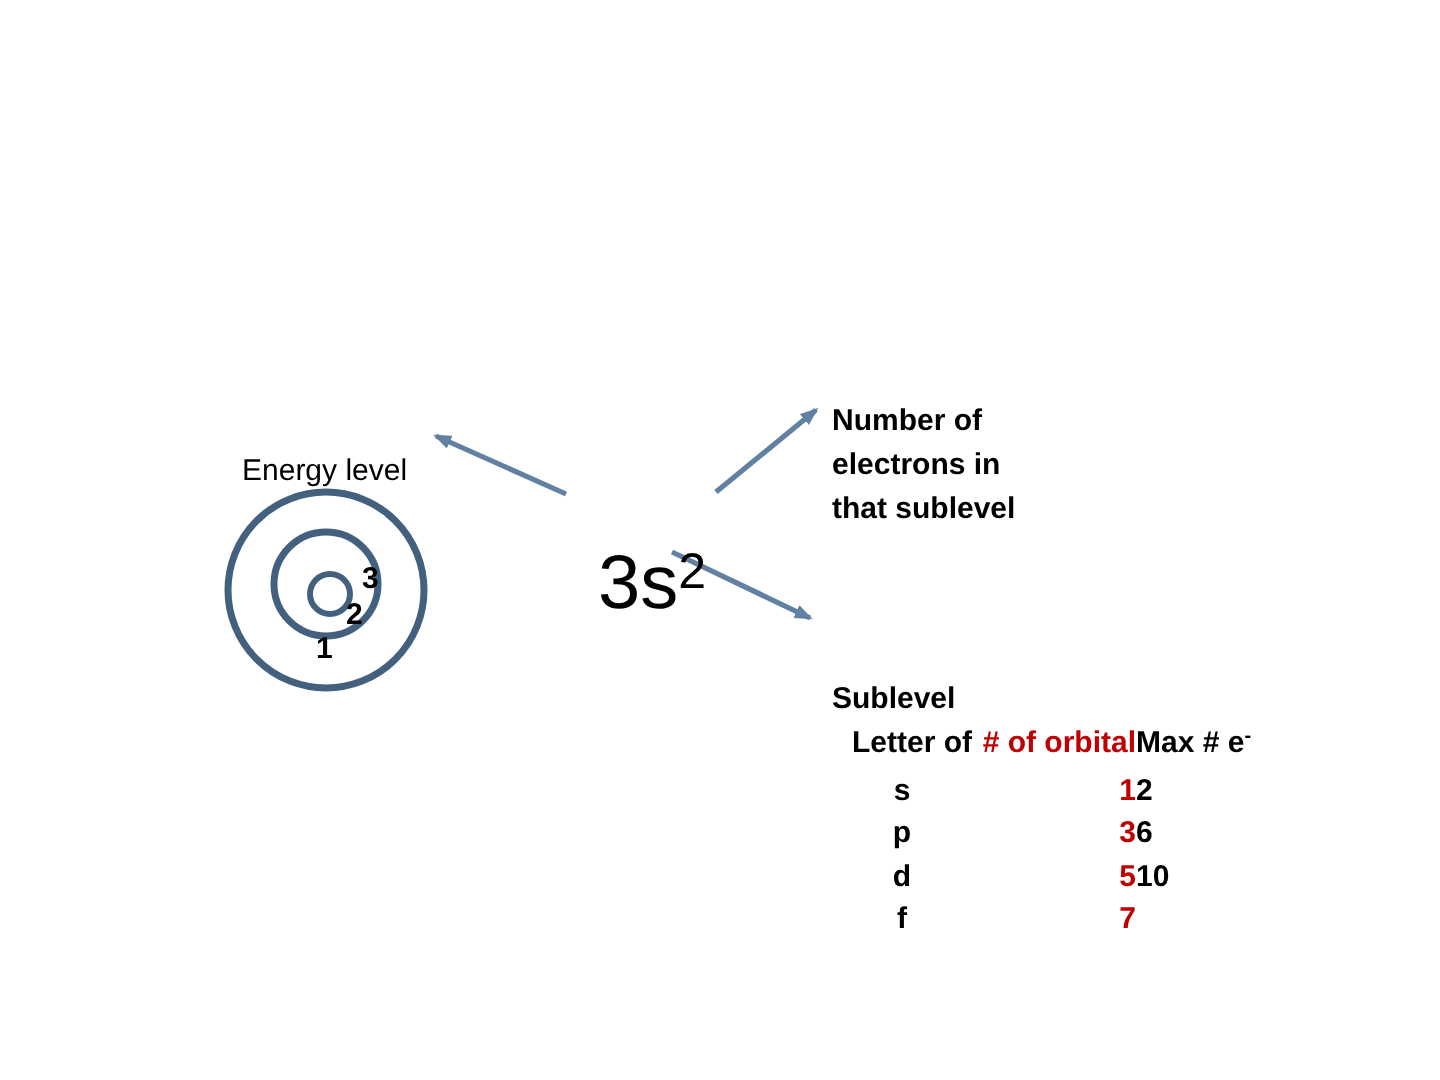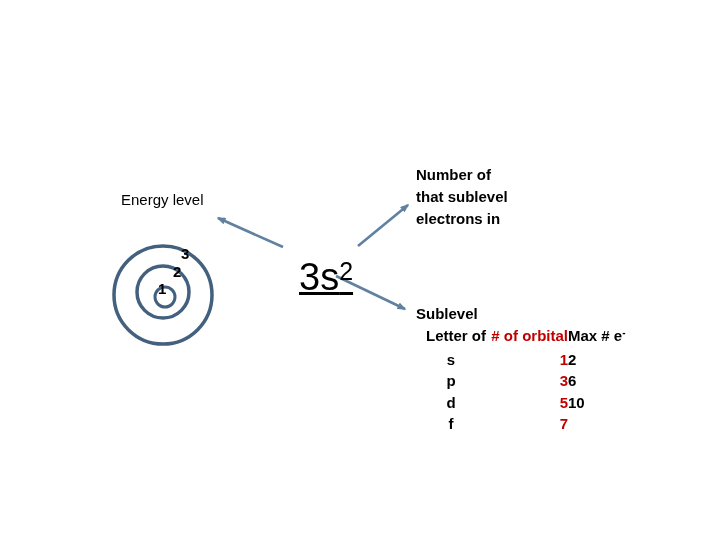--- a/index.html
+++ b/index.html
@@ -8,34 +8,34 @@
     --arrow-blue:#6081a1;
     --red:#c00000;
     --text:#000000;
   }
   html,body{margin:0;padding:0;}
   body{font-family:"Liberation Sans",sans-serif;background:#e8e8e8;}
   .slide{
     position:relative;width:720px;height:540px;background:var(--background);
     overflow:hidden;color:var(--text);
   }
-  .abs{position:absolute;}
+  .abs{position:absolute;margin-top:36px;}
   .lbl{font-size:15px;font-weight:normal;white-space:nowrap;line-height:1.2;}
   #energy-level{left:121px;top:191px;}
   #electrons-label{left:416px;top:164px;line-height:22px;font-size:15px;font-weight:bold;}
   #electrons-label span{display:block;}
   svg.overlay{position:absolute;left:0;top:0;pointer-events:none;}
   .ring{fill:none;stroke:var(--circle-blue);}
   .arrow{stroke:var(--arrow-blue);stroke-width:2.6;fill:none;}
   .arrowhead{fill:var(--arrow-blue);}
   .ring-label{font-size:15px;font-weight:bold;line-height:1;}
   #ring-label-3{left:181px;top:246px;}
   #ring-label-2{left:173px;top:264px;}
   #ring-label-1{left:158px;top:281px;}
-  #notation{left:299px;top:258px;line-height:38px;font-size:38px;white-space:nowrap;text-decoration:underline;}
+  #notation{left:299px;top:237px;line-height:38px;font-size:38px;white-space:nowrap;}
   #notation .sup{font-size:25px;position:relative;top:-10px;vertical-align:baseline;line-height:0;}
   #sublevel-table{left:416px;top:302px;font-size:15px;font-weight:bold;}
   .tbl-title{line-height:23px;}
   .tbl-grid{display:grid;grid-template-columns:70px 82px 86px;}
   .tbl-grid > div{line-height:21.5px;}
   .h1{text-align:right;}
   .h2,.c2{text-align:right;color:var(--red);}
   .h3,.c3{}
   .c1{text-align:center;}
   .sup-small{font-size:10px;position:relative;top:-5px;}
@@ -66,22 +66,22 @@
   <div id="ring-label-1" class="abs ring-label">1</div>
   <div id="ring-label-2" class="abs ring-label">2</div>
   <div id="ring-label-3" class="abs ring-label">3</div>
 
   <div id="notation" class="abs">
     <span>3s</span><span class="sup">2</span>
   </div>
 
   <div id="electrons-label" class="abs">
     <span>Number of</span>
+    <span>electrons in</span>
     <span>that sublevel</span>
-    <span>electrons in</span>
   </div>
 
   <div id="sublevel-table" class="abs">
     <div class="tbl-title">Sublevel</div>
 
     <div class="tbl-grid">
       <div class="h1">Letter of</div>
       <div class="h2"># of orbital</div>
       <div class="h3"><span>Max # e</span><span class="sup-small">-</span></div>
     </div>

